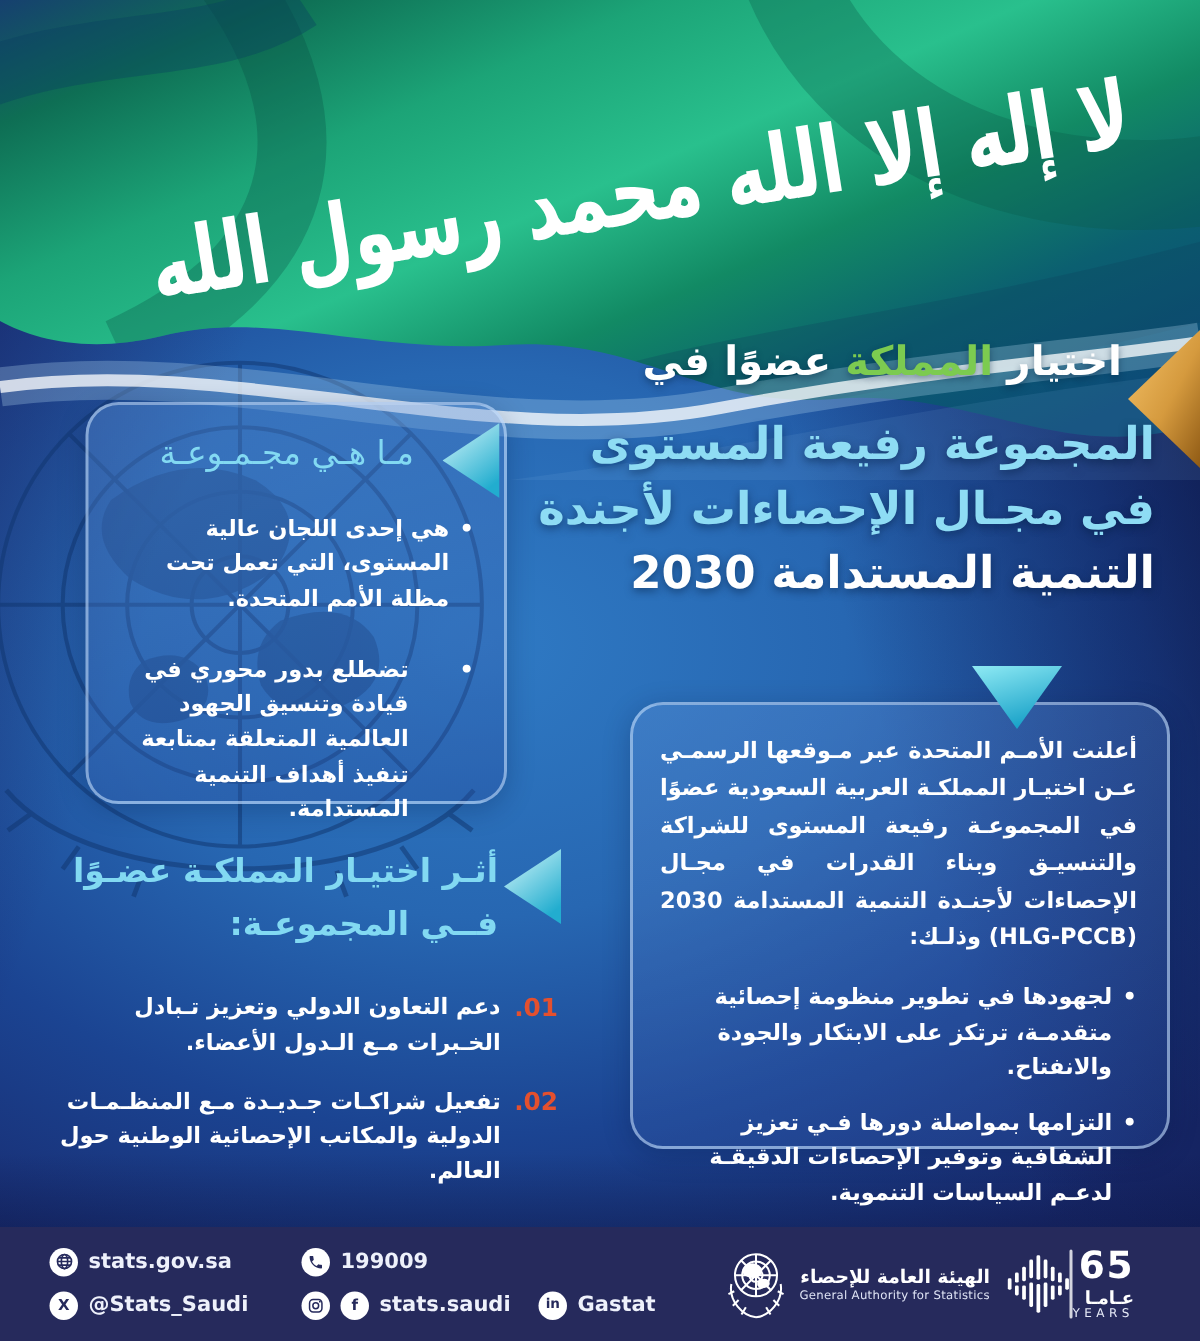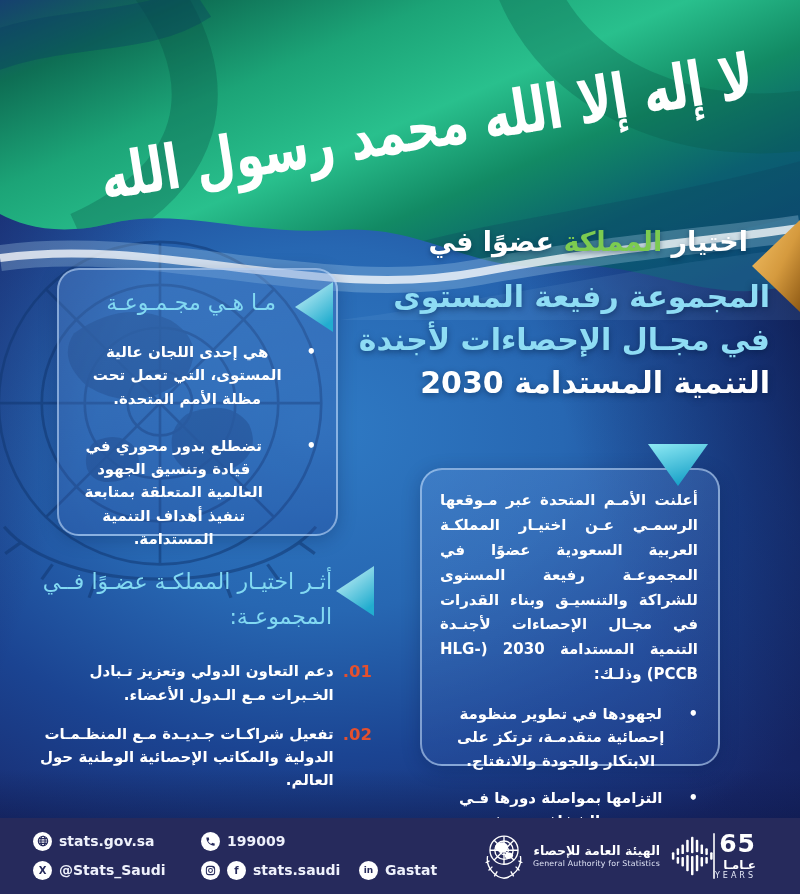--- a/index.html
+++ b/index.html
@@ -31,32 +31,32 @@
 
   .panel{box-sizing:border-box;border:2px solid rgba(205,230,255,.55);border-radius:22px;
     background:linear-gradient(165deg, rgba(96,148,218,.34), rgba(38,74,156,.34));
     box-shadow:0 4px 18px rgba(5,20,60,.25);}
   .what-box{position:absolute;left:57px;top:268px;width:281px;height:268px;z-index:3;
     direction:rtl;text-align:right;padding:16px 20px 0 16px;}
   .cyan-tri{position:absolute;z-index:4;}
   .what-tri{right:3px;top:12px;}
   .box-heading{color:#82d9f2;font-weight:normal;font-size:22px;line-height:1.5;padding-left:2px;padding-right:40px;}
   .bullet{display:flex;direction:rtl;gap:7px;margin-top:18px;color:#ffffff;
-    font-size:15px;font-weight:600;line-height:1.55;text-align:center;}
+    font-size:15px;font-weight:600;line-height:1.55;}
   .bullet .dot::before{content:"•";color:#ffffff;font-weight:bold;}
 
   .impact{position:absolute;left:30px;top:564px;width:342px;z-index:3;direction:rtl;text-align:right;}
   .impact-tri{right:-2px;top:2px;}
-  .impact-heading{color:#82d9f2;font-weight:normal;font-size:22px;line-height:1.6;padding-right:40px;}
+  .impact-heading{color:#82d9f2;font-weight:bold;font-size:22px;line-height:1.6;padding-right:40px;}
   .item{display:flex;direction:rtl;gap:9px;margin-top:20px;}
   .item .num{color:#e4502e;font-weight:bold;font-size:16.5px;line-height:1.5;}
   .item .itext{color:#ffffff;font-size:15px;font-weight:600;line-height:1.55;}
 
   .down-tri{position:absolute;left:648px;top:444px;z-index:4;}
-  .ann-box{position:absolute;left:420px;top:468px;width:300px;height:298px;z-index:3;
+  .ann-box{position:absolute;left:420px;top:468px;width:360px;height:298px;z-index:3;
     direction:rtl;text-align:right;padding:18px 20px 0 18px;}
   .ann-par{margin:0;color:#ffffff;font-size:15px;font-weight:600;line-height:1.66;text-align:justify;}
   .ann-box .bullet{margin-top:14px;}
 
   .footer{position:absolute;left:0;top:818px;width:800px;height:92px;background:#262a5c;z-index:5;}
   .footer::after{content:"";position:absolute;left:0;bottom:0;width:100%;height:4px;background:#33407f;}
   .socials{position:absolute;left:33px;top:12px;display:flex;flex-direction:column;gap:7px;}
   .s-row{display:flex;align-items:center;height:22px;}
   .s-item{display:flex;align-items:center;gap:7px;color:#eef1fb;font-size:14px;font-weight:600;}
   .s-col1{width:168px;} .s-col2{width:158px;}

